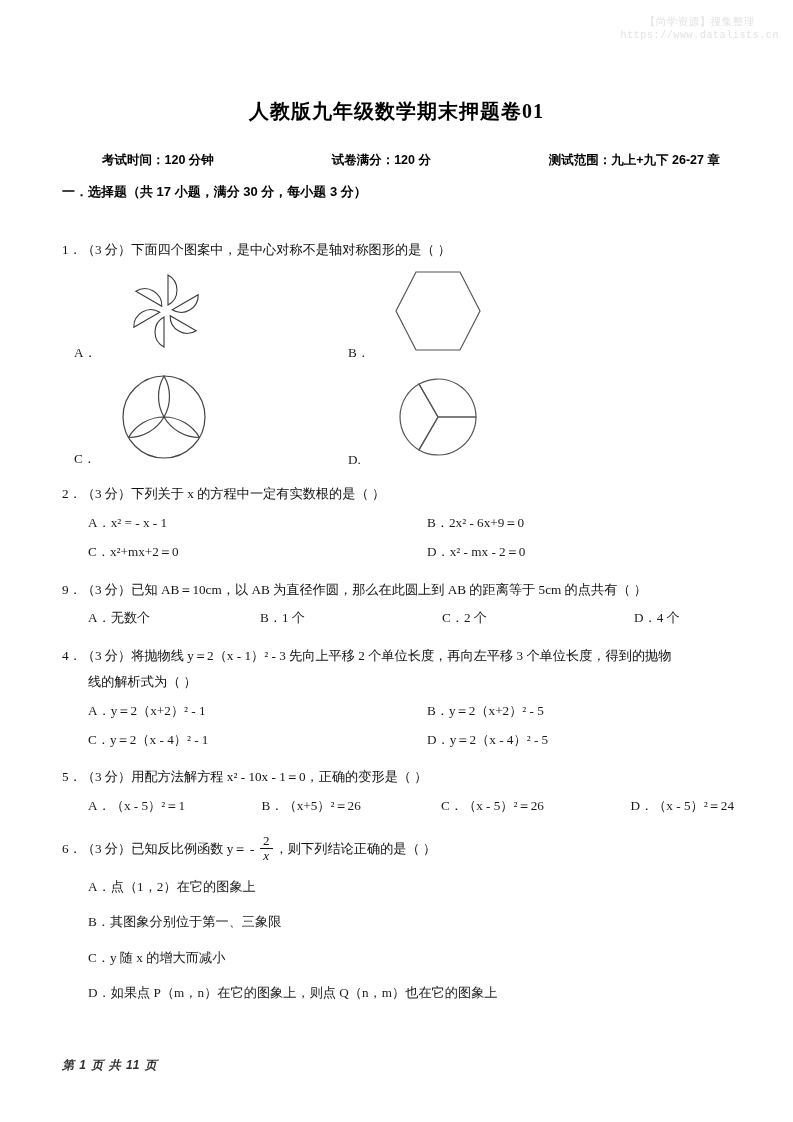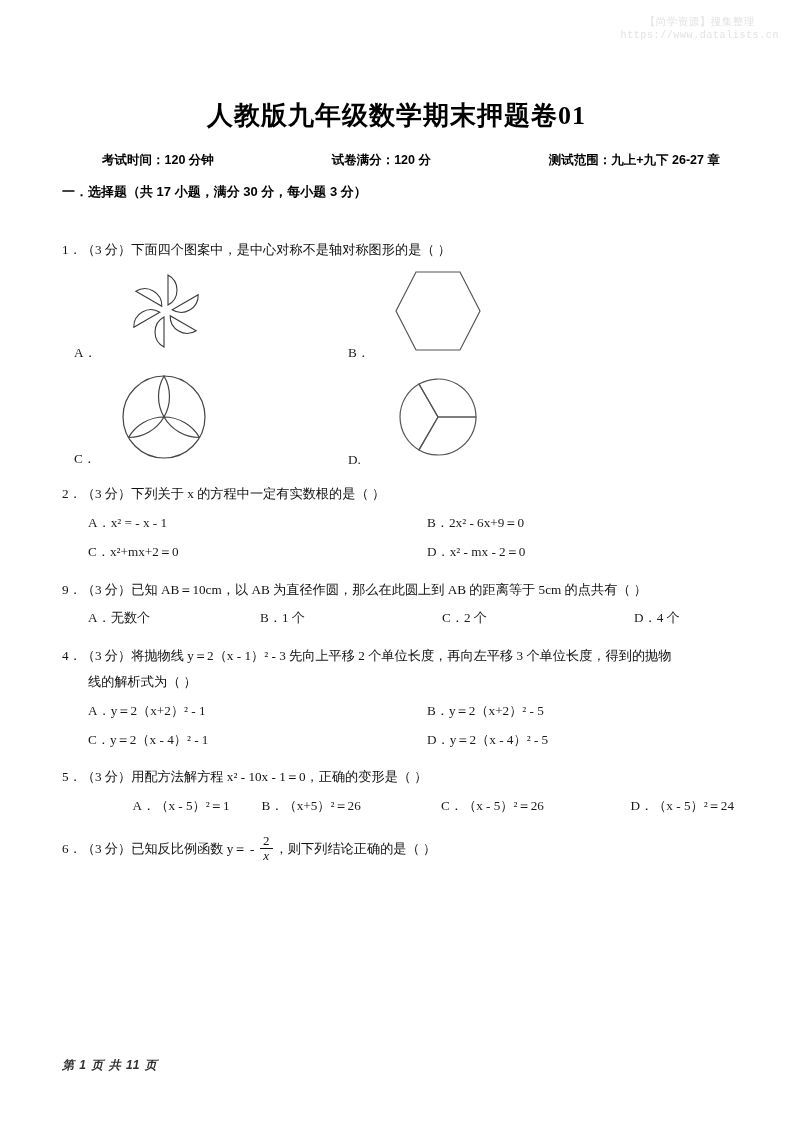--- a/index.html
+++ b/index.html
@@ -44,21 +44,21 @@
   }
 
   
   .doc-title {
     position: absolute;
     top: 98px;
     left: 0;
     width: 793px;
     text-align: center;
     font-family: "Liberation Serif", "DejaVu Serif", serif;
-    font-size: 26px;
+    font-size: 20px;
     font-weight: 700;
     letter-spacing: 1px;
     color: #000;
   }
   .exam-meta {
     position: absolute;
     top: 152px;
     left: 70px;
     width: 660px;
     display: flex;
@@ -342,34 +342,40 @@
       </div>
       <div class="opts-row opts-2col">
         <span class="opt">C．y＝2（x - 4）² - 1</span>
         <span class="opt">D．y＝2（x - 4）² - 5</span>
       </div>
     </div>
 
     <div class="q-block" style="margin-top:16px;">
       <div class="q-stem">5．（3 分）用配方法解方程 x² - 10x - 1＝0，正确的变形是（          ）</div>
       <div class="opts-row opts-4col">
-        <span class="opt" style="width:142px;text-align:right;">A．（x - 5）²＝1</span>
+        <span class="opt" style="width:142px;">A．（x - 5）²＝1</span>
         <span class="opt" style="width:148px;">B．（x+5）²＝26</span>
         <span class="opt" style="width:158px;">C．（x - 5）²＝26</span>
         <span class="opt">D．（x - 5）²＝24</span>
       </div>
     </div>
 
     <div class="q-block" style="margin-top:18px;">
       <div class="q-stem">
         <span>6．（3 分）已知反比例函数 y＝ - </span><span class="frac">
             <span class="num">2</span>
             <span class="bar"></span>
             <span class="den">x</span>
           </span><span>，则下列结论正确的是（          ）</span>
       </div>
+      <div class="opts-stack" style="margin-top:12px;">
+        <span class="opt">A．点（1，2）在它的图象上</span>
+        <span class="opt">B．其图象分别位于第一、三象限</span>
+        <span class="opt">C．y 随 x 的增大而减小</span>
+        <span class="opt">D．如果点 P（m，n）在它的图象上，则点 Q（n，m）也在它的图象上</span>
+      </div>
     </div>
 
   </div>
 
   <div class="footer">第 1 页 共 11 页</div>
 
 </div>
 
 </body></html>

